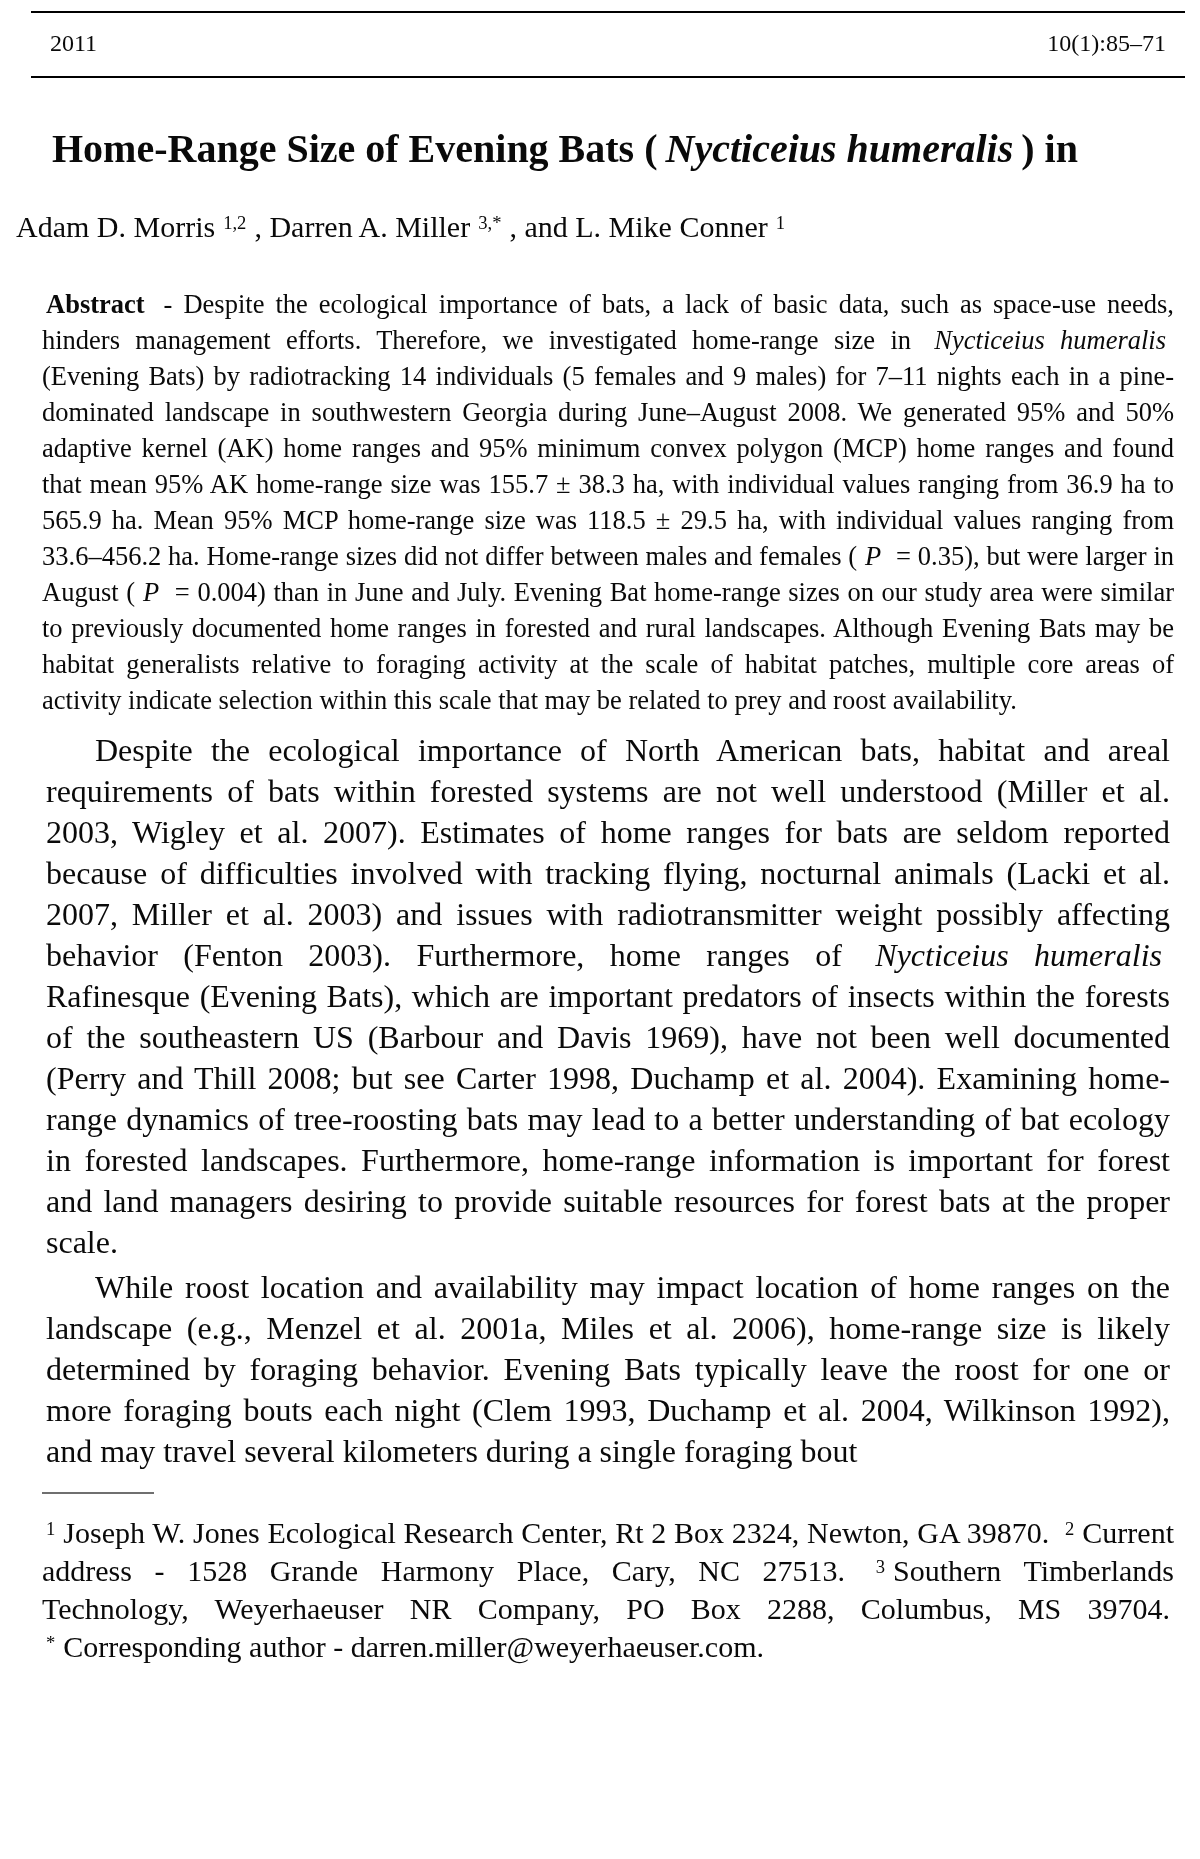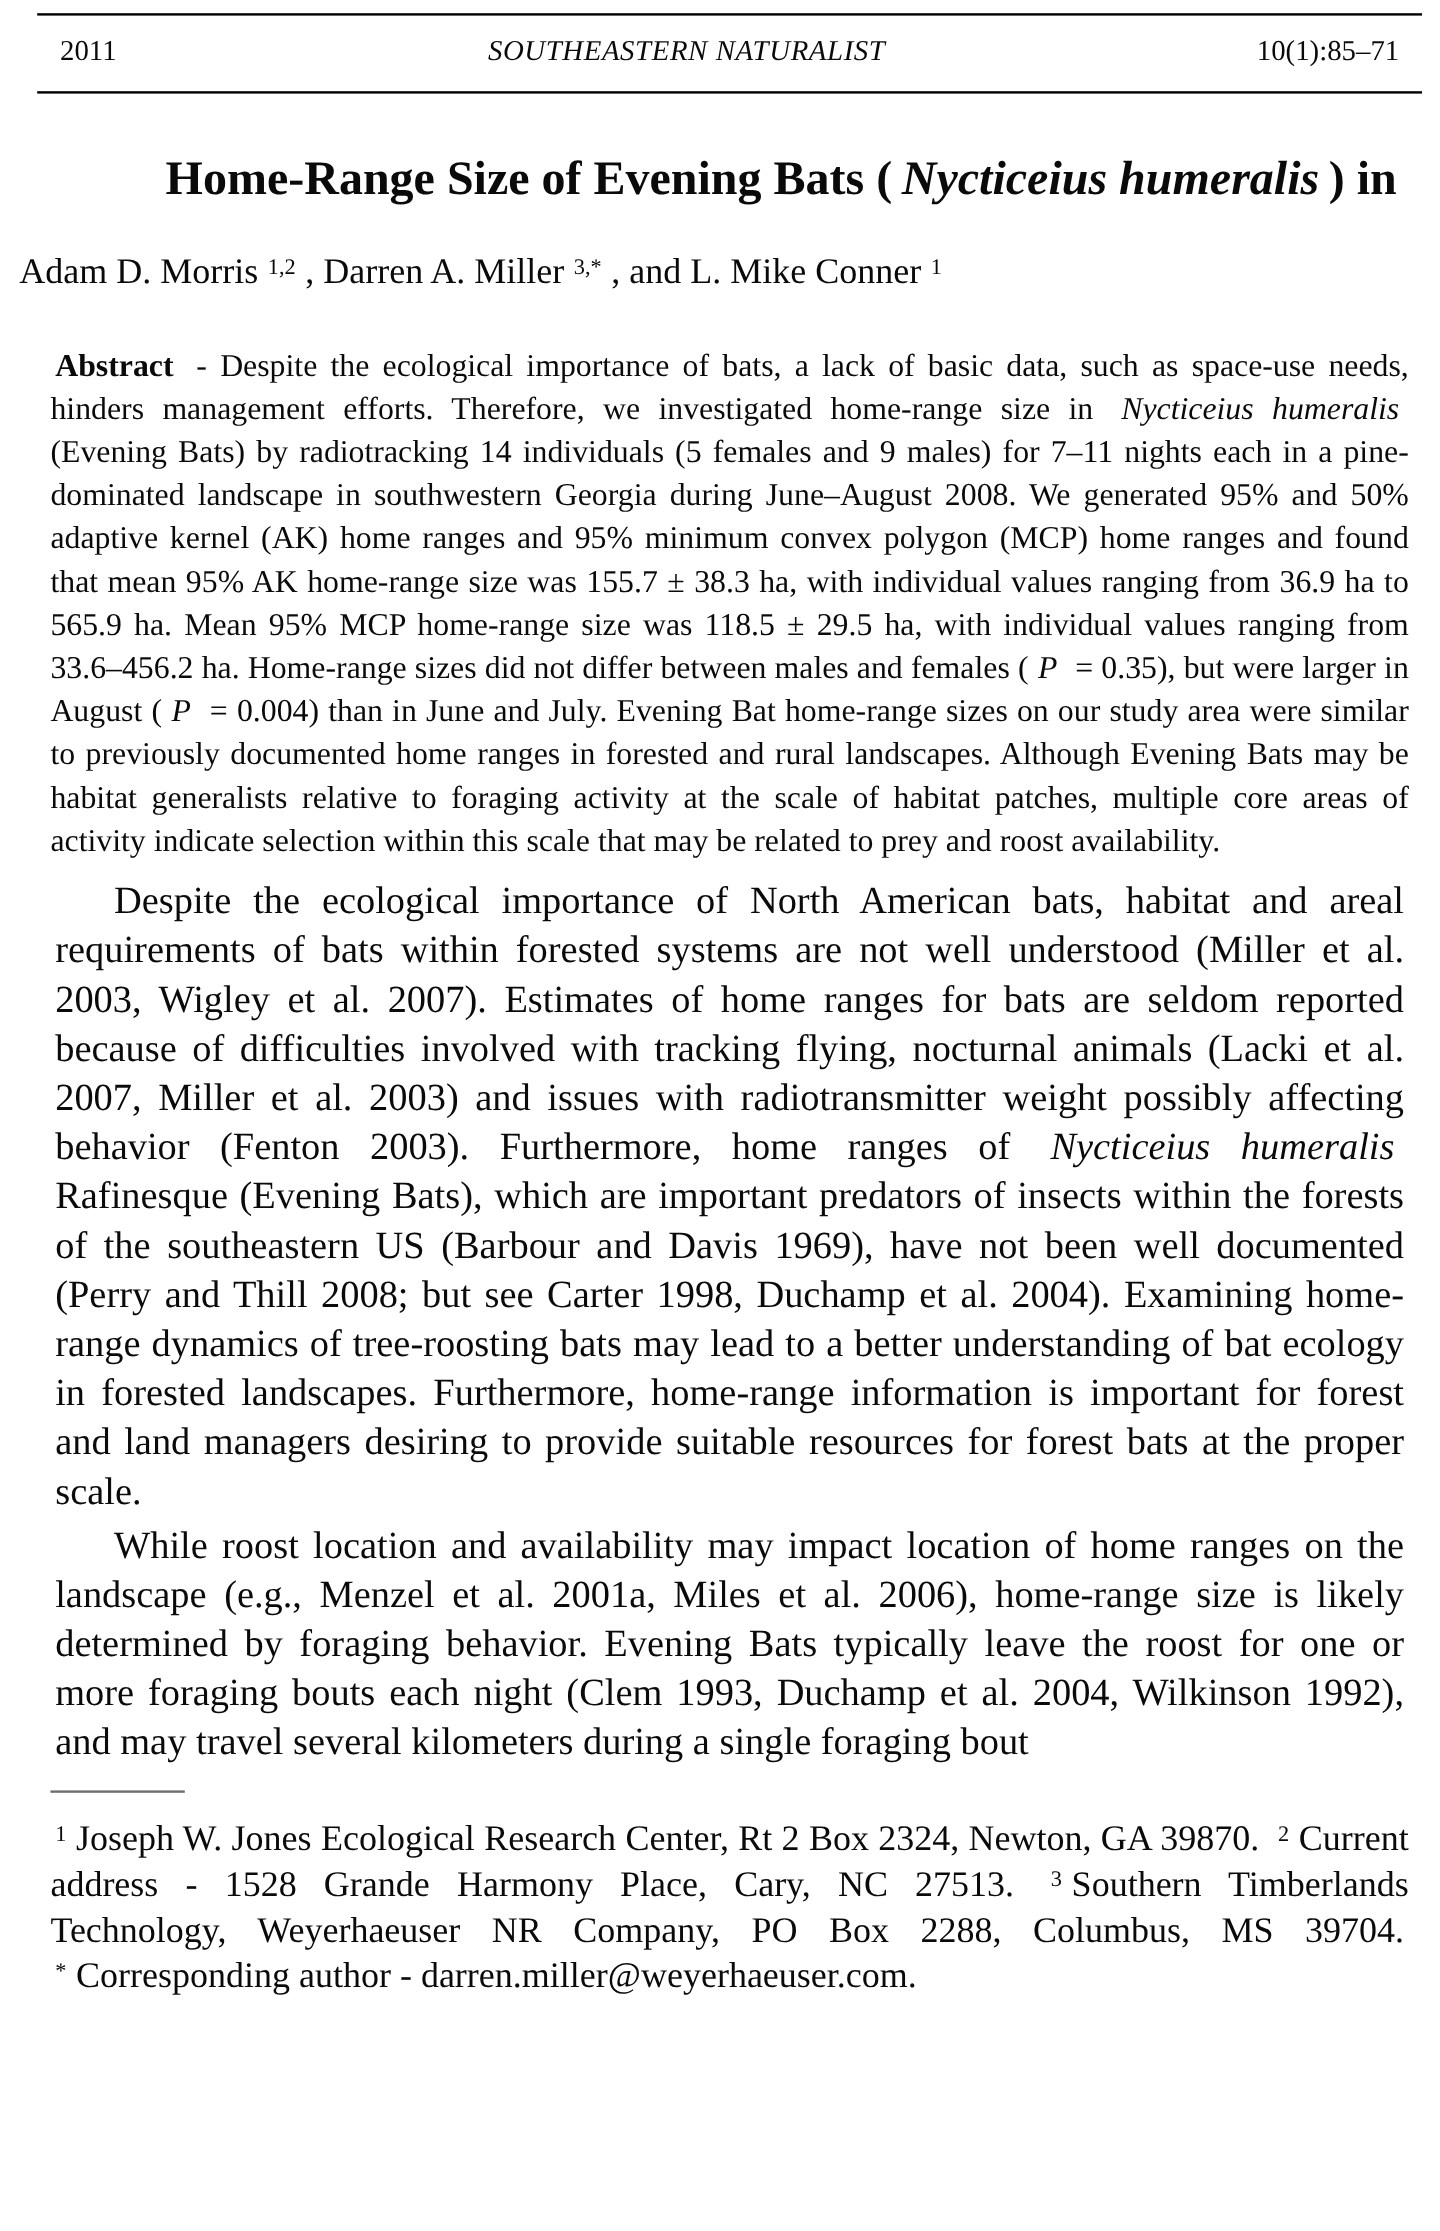--- a/index.html
+++ b/index.html
@@ -28,21 +28,21 @@
     font-size: 24px;
   }
   .journal-name {
     font-style: italic;
     letter-spacing: 0.5px;
   }
 
   
   .paper-title {
     margin: 44px 40px 0 40px;
-    text-align: right;
+    text-align: left;
     font-weight: bold;
     font-size: 40px;
     line-height: 54px;
   }
   .authors-line {
     margin-top: 32px;
     text-align: left;
     font-size: 30px;
     line-height: 38px;
   }
@@ -95,21 +95,20 @@
   }
 </style>
 </head>
 <body>
 
 <div class="page">
 
   <div class="journal-header">
     <div class="journal-header-inner">
       <span class="header-year">2011</span>
-      <span class="journal-name">SOUTHEASTERN NATURALIST</span>
       <span class="header-citation">10(1):85–71</span>
     </div>
   </div>
 
   <h1 class="paper-title"><span>Home-Range Size of Evening Bats (</span><span style="font-style: italic;">Nycticeius humeralis</span><span>) in</span><br></h1>
 
   <div class="authors-line"><span>Adam D. Morris</span><span class="sup">1,2</span><span>, Darren A. Miller</span><span class="sup">3,*</span><span>, and L. Mike Conner</span><span class="sup">1</span></div>
 
   <p class="abstract"><span style="font-weight: bold;">Abstract</span><span> - Despite the ecological importance of bats, a lack of basic data, such as space-use needs, hinders management efforts. Therefore, we investigated home-range size in </span><span style="font-style: italic;">Nycticeius humeralis</span><span> (Evening Bats) by radiotracking 14 individuals (5 females and 9 males) for 7–11 nights each in a pine-dominated landscape in southwestern Georgia during June–August 2008. We generated 95% and 50% adaptive kernel (AK) home ranges and 95% minimum convex polygon (MCP) home ranges and found that mean 95% AK home-range size was 155.7 ± 38.3 ha, with individual values ranging from 36.9 ha to 565.9 ha. Mean 95% MCP home-range size was 118.5 ± 29.5 ha, with individual values ranging from 33.6–456.2 ha. Home-range sizes did not differ between males and females (</span><span style="font-style: italic;">P</span><span> = 0.35), but were larger in August (</span><span style="font-style: italic;">P</span><span> = 0.004) than in June and July. Evening Bat home-range sizes on our study area were similar to previously documented home ranges in forested and rural landscapes. Although Evening Bats may be habitat generalists relative to foraging activity at the scale of habitat patches, multiple core areas of activity indicate selection within this scale that may be related to prey and roost availability.</span></p>
 

